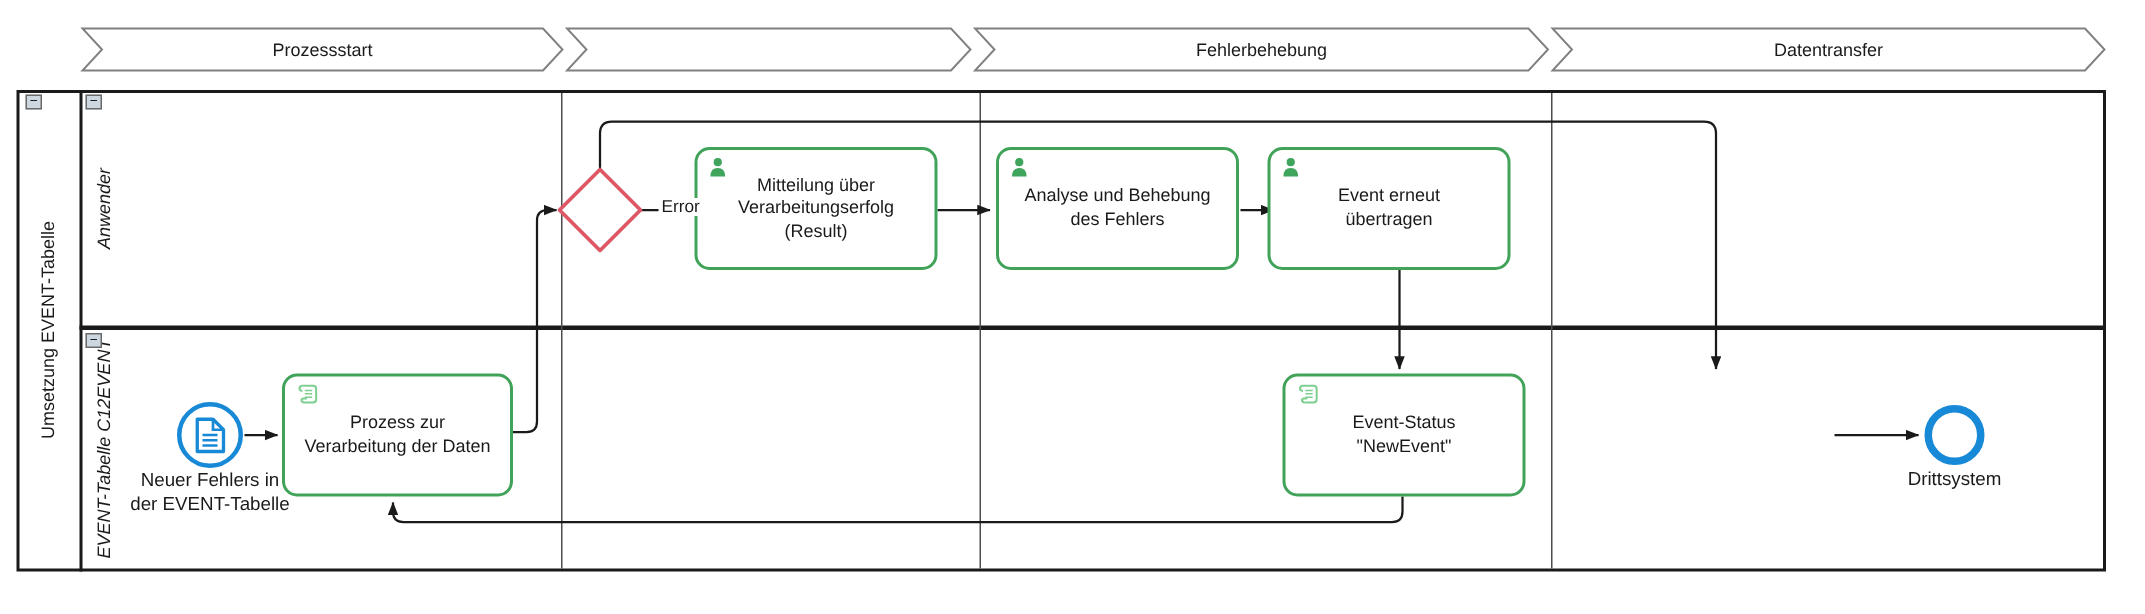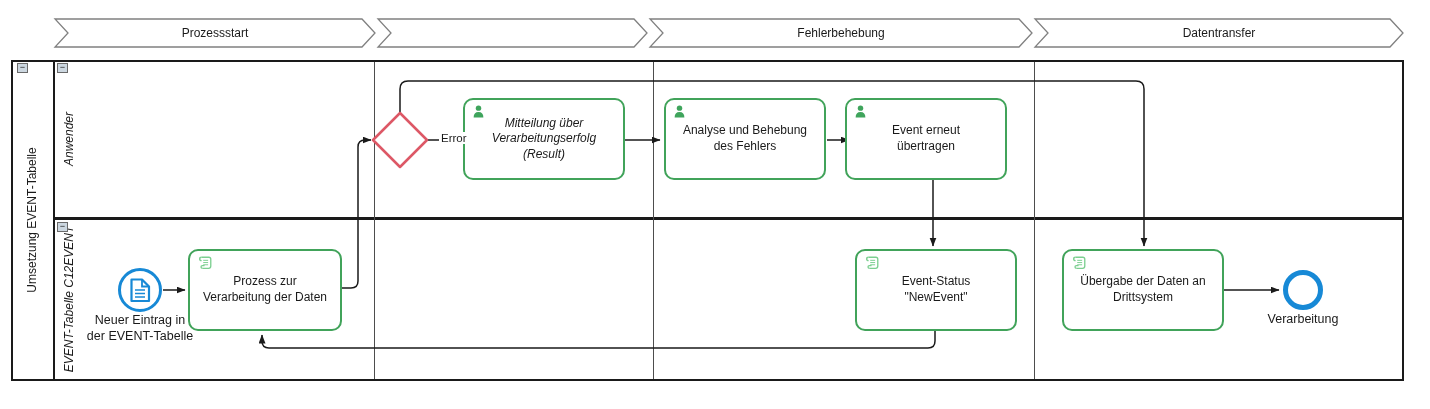--- a/index.html
+++ b/index.html
@@ -95,21 +95,21 @@
           <path d="M6.2 2.5 H14.3 Q16.5 2.5 16.5 4.8 V12.5 Q16.5 15 14 15 H7.5"></path>
           <path d="M6.2 2.5 Q4 2.5 4 4.4 Q4 6.3 6.2 6.3"></path>
           <path d="M7.5 15 Q5.5 15 5.5 13.4 Q5.5 12 7 12 H9.5"></path>
           <path stroke-width="1.1" d="M8 6 H13.5 M8 8.5 H13.5 M8 11 H13.5"></path>
         </g>
       </svg>
     </span>
     <span class="tlabel">Prozess zur Verarbeitung der Daten</span>
   </div>
 
-  <div class="task" style="left:463px;top:98px;font-style:italic;">
+  <div class="task" style="left:463px;top:98px;">
     <span class="ticon">
       <svg viewBox="0 0 16 16" width="15" height="15">
         <circle cx="8" cy="4.4" r="2.9" fill="#3fa45c"></circle>
         <path d="M2.8 14.5 Q2.8 8.6 8 8.6 Q13.2 8.6 13.2 14.5 Z" fill="#3fa45c"></path>
       </svg>
     </span>
     <span class="tlabel">Mitteilung über Verarbeitungserfolg (Result)</span>
   </div>
 
   <div class="task" style="left:664px;top:98px;">
@@ -139,31 +139,18 @@
           <path d="M6.2 2.5 H14.3 Q16.5 2.5 16.5 4.8 V12.5 Q16.5 15 14 15 H7.5"></path>
           <path d="M6.2 2.5 Q4 2.5 4 4.4 Q4 6.3 6.2 6.3"></path>
           <path d="M7.5 15 Q5.5 15 5.5 13.4 Q5.5 12 7 12 H9.5"></path>
           <path stroke-width="1.1" d="M8 6 H13.5 M8 8.5 H13.5 M8 11 H13.5"></path>
         </g>
       </svg>
     </span>
     <span class="tlabel narrow">Event-Status "NewEvent"</span>
   </div>
 
-  <div class="task" style="left:1062px;top:249px;">
-    <span class="ticon">
-      <svg viewBox="0 0 20 18" width="18" height="16">
-        <g fill="none" stroke="#7ccf90" stroke-width="1.5">
-          <path d="M6.2 2.5 H14.3 Q16.5 2.5 16.5 4.8 V12.5 Q16.5 15 14 15 H7.5"></path>
-          <path d="M6.2 2.5 Q4 2.5 4 4.4 Q4 6.3 6.2 6.3"></path>
-          <path d="M7.5 15 Q5.5 15 5.5 13.4 Q5.5 12 7 12 H9.5"></path>
-          <path stroke-width="1.1" d="M8 6 H13.5 M8 8.5 H13.5 M8 11 H13.5"></path>
-        </g>
-      </svg>
-    </span>
-    <span class="tlabel">Übergabe der Daten an Drittsystem</span>
-  </div>
 
-  <div class="evt-label" style="left:85px;top:313px;width:110px;">Neuer Eintrag in der EVENT-Tabelle</div>
-  <div class="evt-label" style="left:1243px;top:312px;width:120px;">Verarbeitung</div>
+  <div class="evt-label" style="left:85px;top:313px;width:110px;">Neuer Fehlers in der EVENT-Tabelle</div>
+  <div class="evt-label" style="left:1243px;top:312px;width:120px;">Drittsystem</div>
   <div class="edge-label" style="left:439px;top:132px;">Error</div>
 
 </div>
 
 </body></html>

